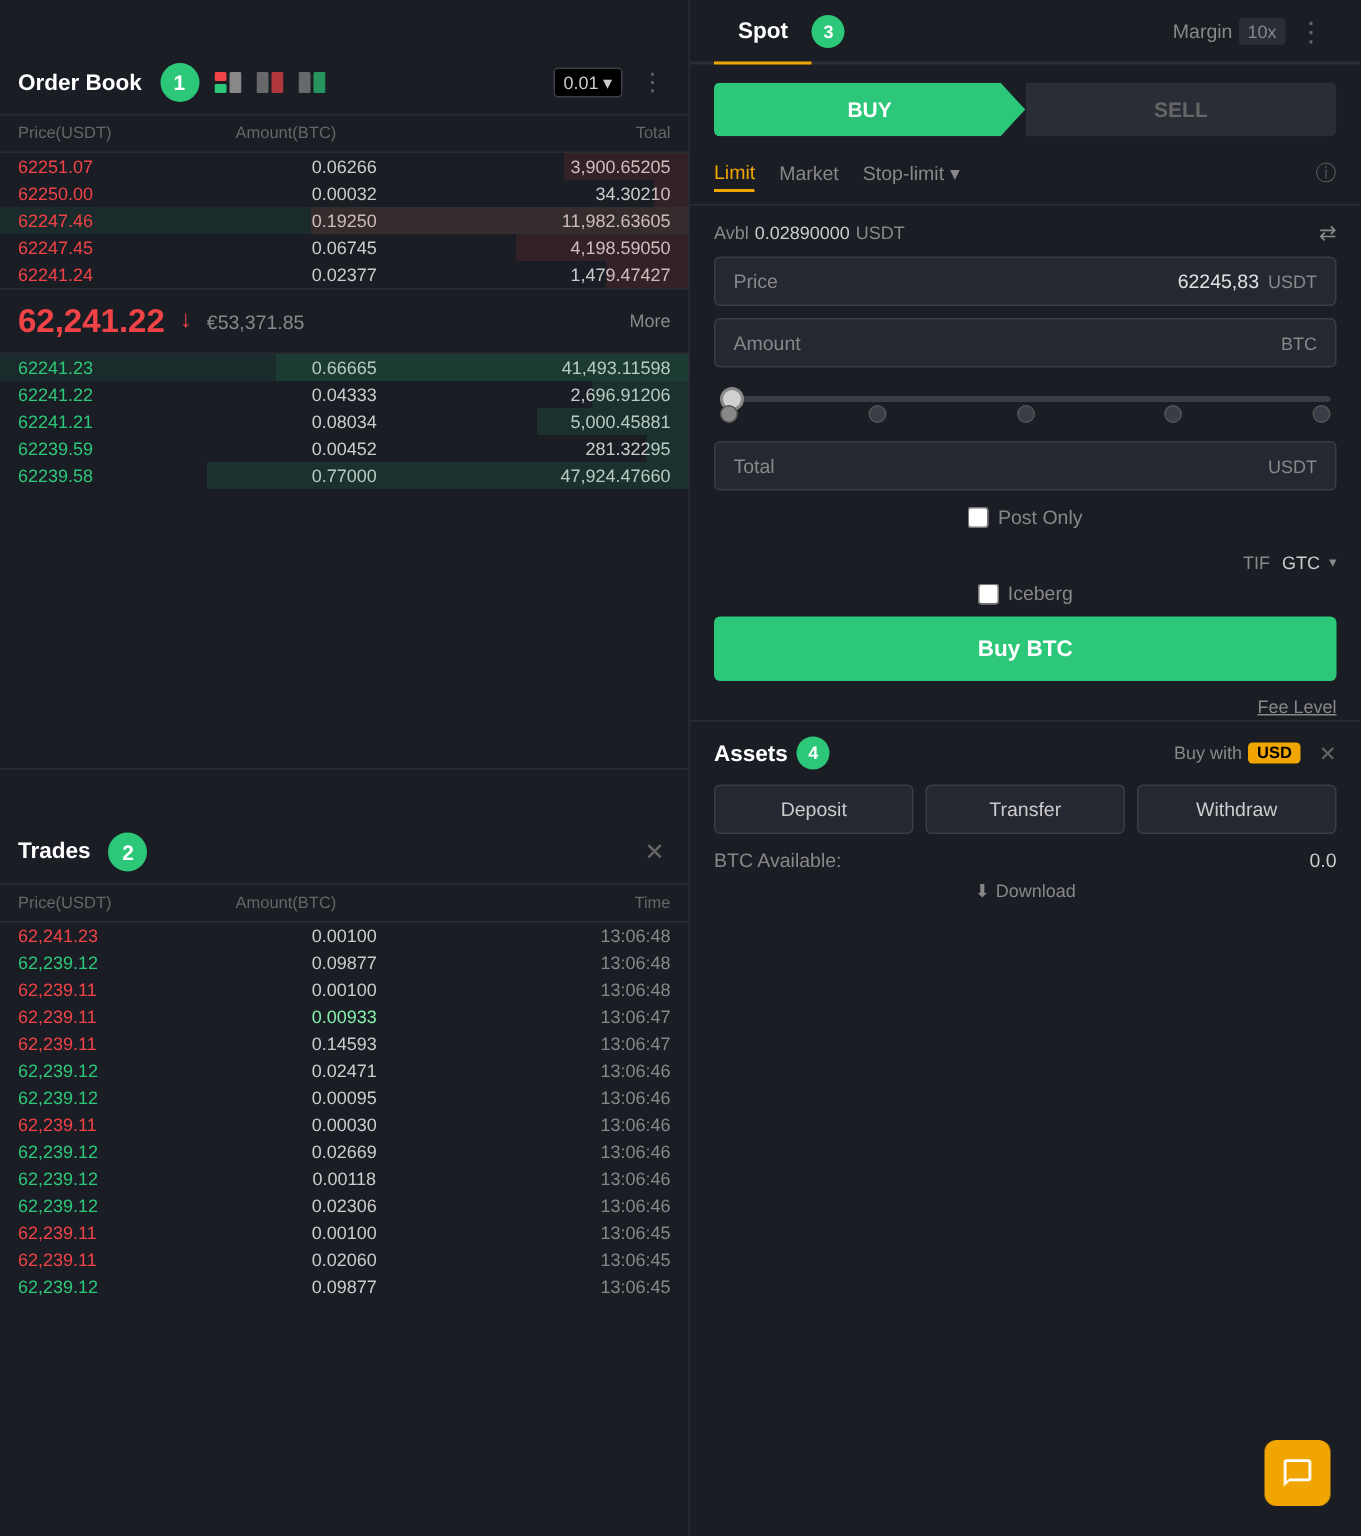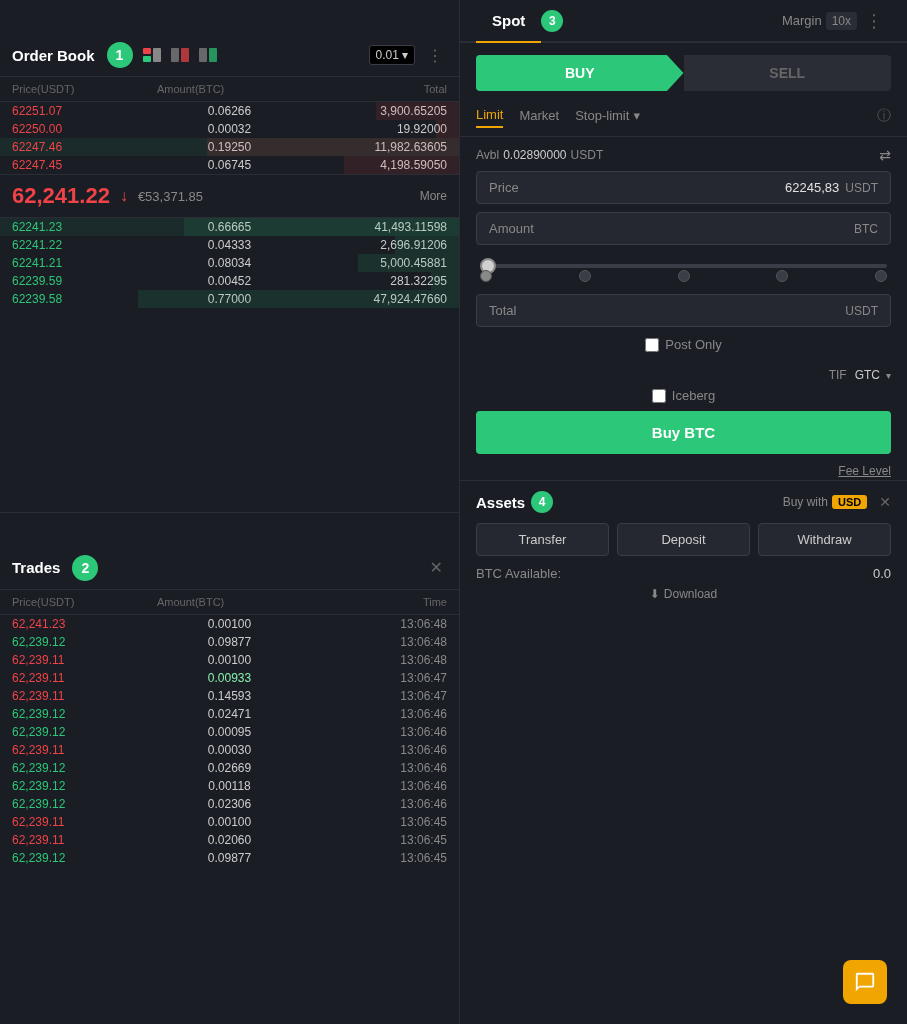--- a/index.html
+++ b/index.html
@@ -577,33 +577,39 @@
         <div class="order-row">
           <div class="bar-bg red-bar" style="width: 18%;"></div>
       <span class="price red">62251.07</span>
       <span class="amount">0.06266</span>
       <span class="total">3,900.65205</span>
     </div>
         <div class="order-row">
           <div class="bar-bg red-bar" style="width: 5%;"></div>
       <span class="price red">62250.00</span>
       <span class="amount">0.00032</span>
-      <span class="total">19.92000</span>
+      <span class="total">34.30210</span>
     </div>
         <div class="order-row highlighted">
           <div class="bar-bg red-bar" style="width: 55%;"></div>
       <span class="price red">62247.46</span>
       <span class="amount">0.19250</span>
       <span class="total">11,982.63605</span>
     </div>
         <div class="order-row">
           <div class="bar-bg red-bar" style="width: 25%;"></div>
       <span class="price red">62247.45</span>
       <span class="amount">0.06745</span>
       <span class="total">4,198.59050</span>
+    </div>
+        <div class="order-row">
+          <div class="bar-bg red-bar" style="width: 12%;"></div>
+      <span class="price red">62241.24</span>
+      <span class="amount">0.02377</span>
+      <span class="total">1,479.47427</span>
     </div>
       </div>
 
     <div class="current-price-row">
       <span class="current-price">62,241.22</span>
       <span class="price-arrow">↓</span>
       <span class="eur-price">€53,371.85</span>
       <span class="more-link">More</span>
     </div>
 
@@ -825,22 +831,22 @@
       <span class="assets-title">Assets</span>
       <span class="badge-circle" style="width:22px;height:22px;font-size:12px;">4</span>
       <div class="buy-with-row">
         <span>Buy with</span>
         <span class="usd-badge">USD</span>
       </div>
       <span class="close-icon-btn">✕</span>
     </div>
 
     <div class="assets-buttons">
+      <button class="asset-action-btn">Deposit</button>
       <button class="asset-action-btn">Transfer</button>
-      <button class="asset-action-btn">Deposit</button>
       <button class="asset-action-btn">Withdraw</button>
     </div>
 
     <div class="btc-available-row">
       <span class="btc-label">BTC Available:</span>
       <span class="btc-value">0.0</span>
     </div>
 
     <div class="download-row">
       <span style="color:#888;">⬇</span>

